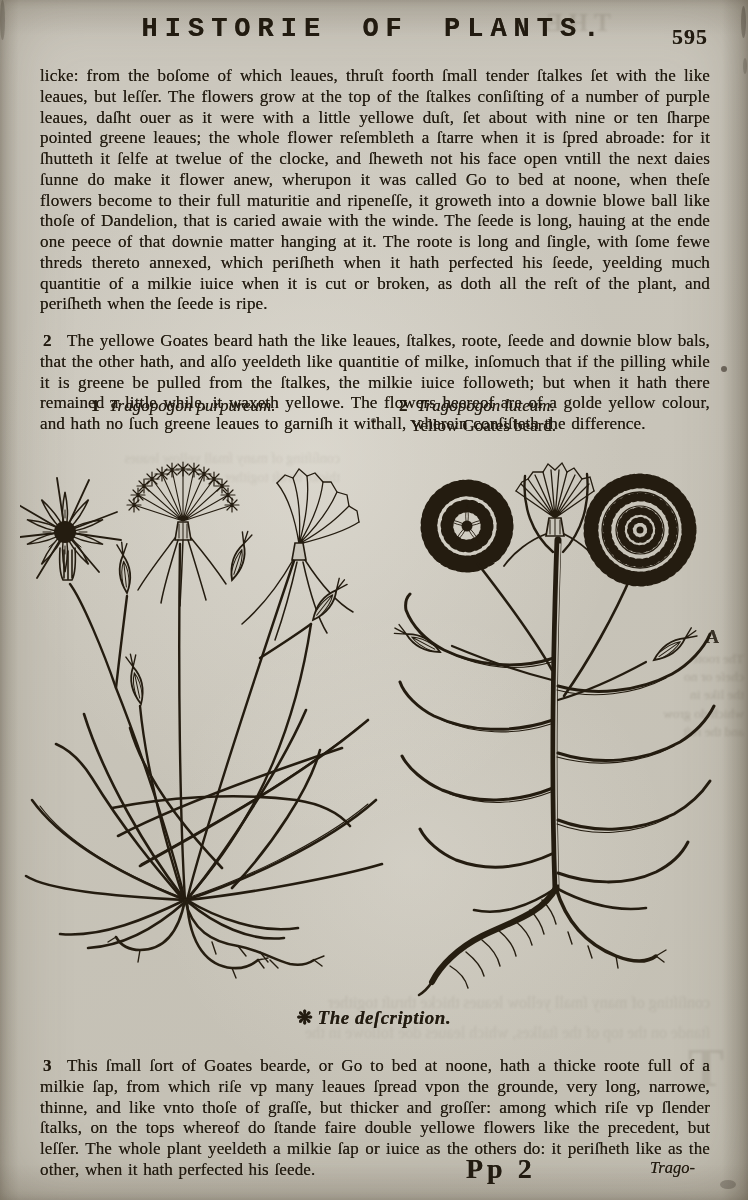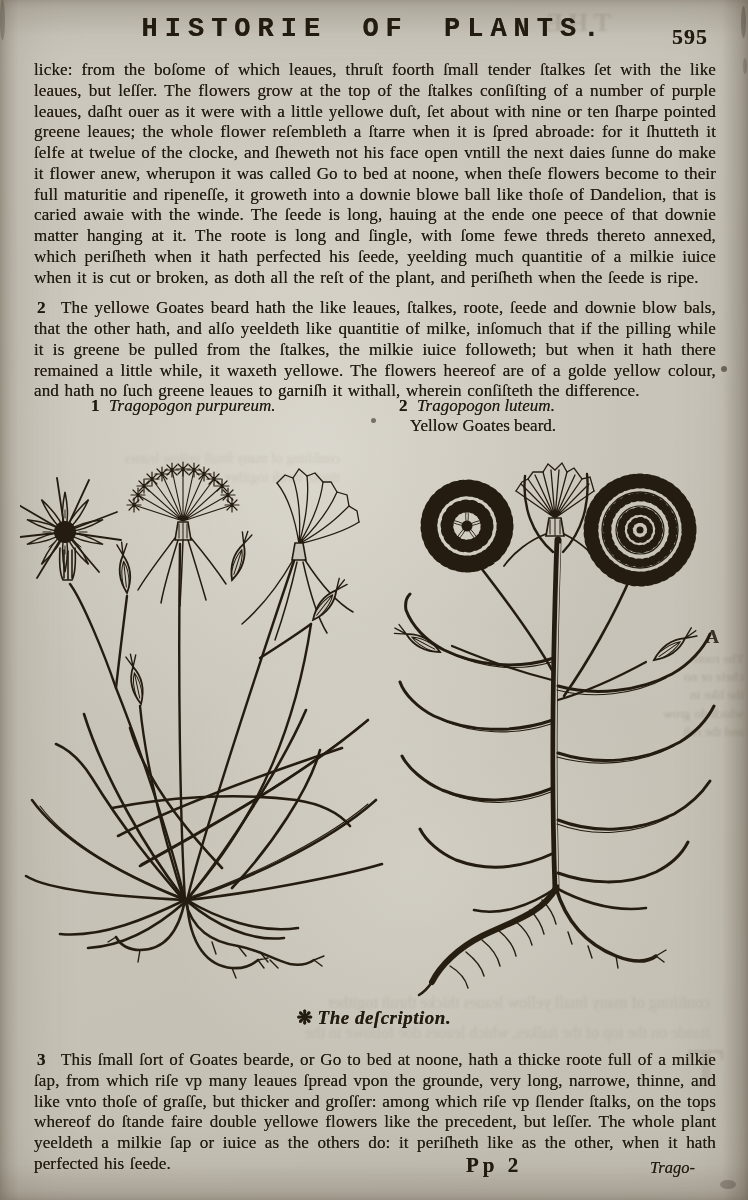--- a/index.html
+++ b/index.html
@@ -17,37 +17,37 @@
   .ink{ text-shadow:0 0 .5px rgba(30,23,12,.75); }
   .masthead{
     position:absolute; top:14px; left:0; width:100%; text-align:center;
     font-size:27px; letter-spacing:7px; word-spacing:12px; font-weight:600;font-family:Liberation Mono, monospace;
   }
   .pagenum{ position:absolute; top:24px; right:40px; font-size:22px; font-weight:600; letter-spacing:1px;}
   .bodytext{
     position:absolute; left:24px; width:702px; text-align:justify;
     font-size:17.1px; line-height:1.215; word-spacing:1.2px; letter-spacing:.1px;
   }
-  .bodytext p{margin:10px;}
+  .bodytext p{margin:16px;}
   .pnum{ display:inline-block; min-width:24px; padding-left:3px; font-weight:600;}
   .captions{ position:absolute; top:396px; left:0; width:100%; font-size:17px;}
   .cap{ position:absolute; width:260px;}
   .cap .latin{ font-style:italic;text-align:right;}
   .cap .common{ padding-left:14px;}
   .cap1{ left:88px;}
   .cap2{ left:396px;}
   .fig{ position:absolute;}
   .fig svg{ display:block;}
   .desc-head{
     position:absolute; top:1006px; left:0; width:100%; text-align:center;
     font-size:19px; font-weight:600;
   }
   .desc-head .t{ font-style:italic; letter-spacing:.5px;}
   .marginA{ position:absolute; left:706px; top:627px; font-size:18px; font-weight:600; opacity:.85;}
-  .sig{ position:absolute; left:466px; top:1153px; font-size:21px; letter-spacing:4px; font-weight:600;}
+  .sig{ position:absolute; left:466px; top:1153px; font-size:28px; letter-spacing:4px; font-weight:600;}
   .catch{ position:absolute; left:650px; top:1158px; font-size:16.5px; font-style:italic; font-weight:400;}
   .ghost{
     position:absolute; color:#564d3c; transform:scaleX(-1);
     filter:blur(.8px); opacity:.16; line-height:1.35; pointer-events:none;
   }
   .speck{ position:absolute; background:rgba(38,30,20,.55); border-radius:50%; pointer-events:none;}
   .woodcut path, .woodcut circle, .woodcut line{ vector-effect:none; }
 </style>
 </head>
 <body>

